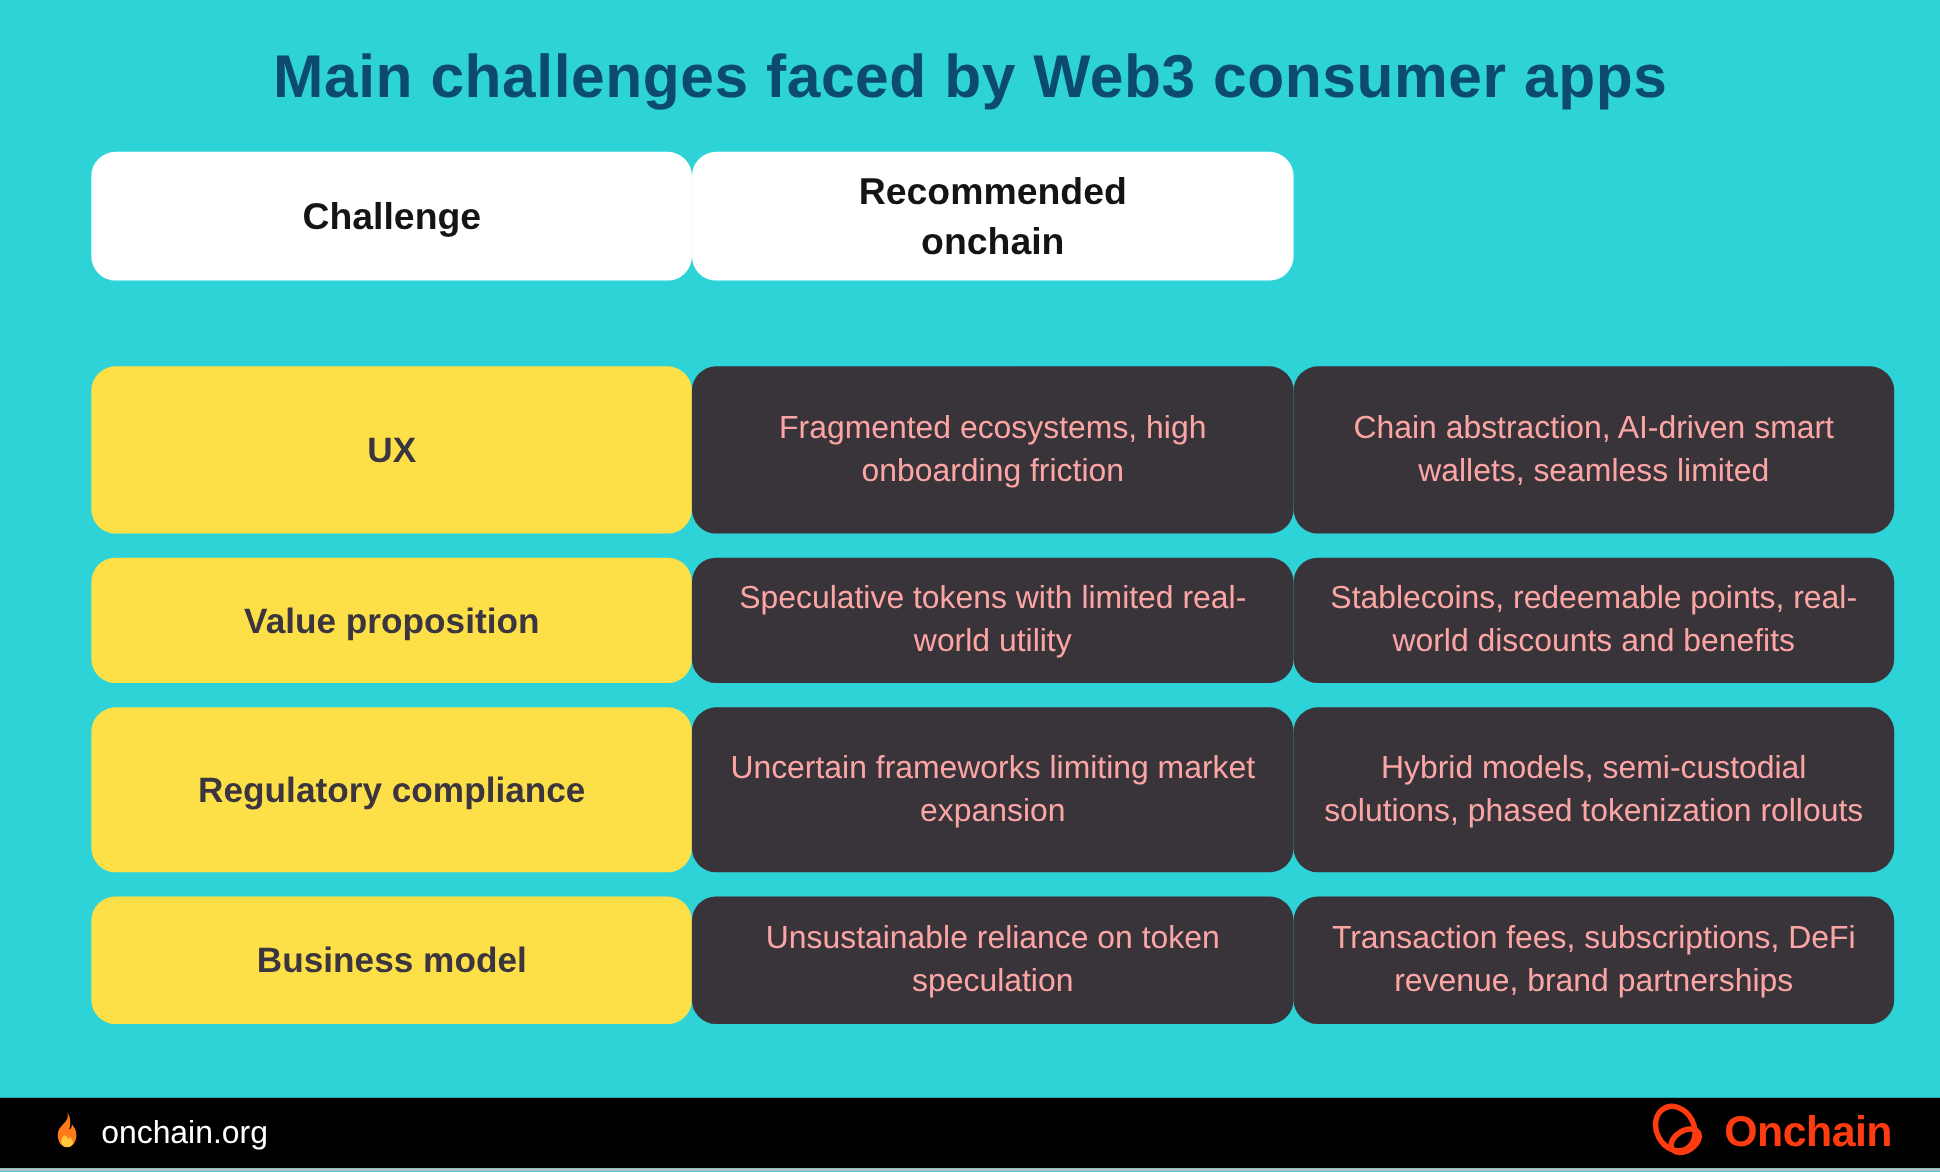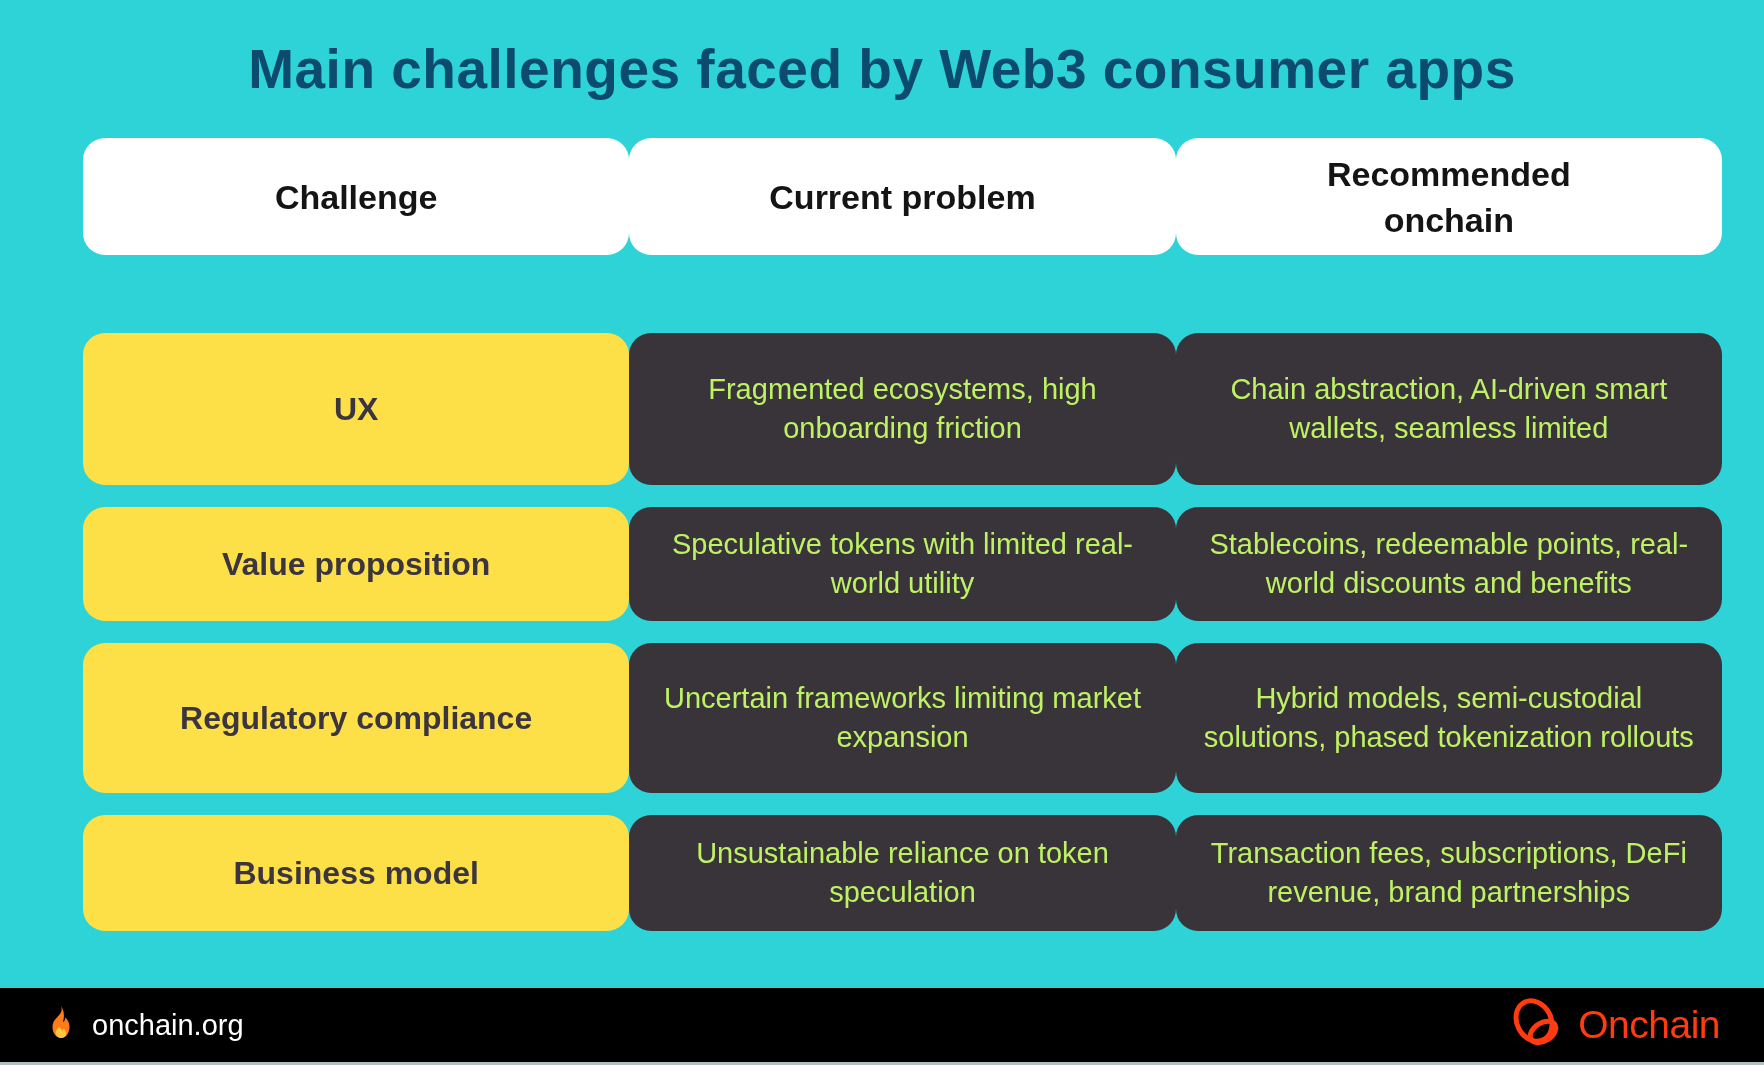--- a/index.html
+++ b/index.html
@@ -60,62 +60,59 @@
     display: block;
     color: #3B3540;
     font-size: 32px;
     line-height: 42px;
     font-weight: 700;
   }
   .dark-card { background: #393439; }
   .cell-text {
     display: block;
     max-width: 500px;
-    color: #bef264;
+    color: #fca5a5;
     font-size: 29px;
     line-height: 39px;
     font-weight: 400;
   }
   .footer-bar {
     position: absolute;
     left: 0; right: 0; bottom: 3px;
-    height: 74px;
+    height: 64px;
     background: #000000;
     display: flex;
     align-items: center;
     justify-content: space-between;
     padding: 0 44px 0 46px;
   }
   .footer-left { display: flex; align-items: center; gap: 16px; }
   .website-text { color: #FFFFFF; font-size: 29px; font-weight: 400; }
   .footer-right { display: flex; align-items: center; gap: 14px; }
   .brand-name {
     color: #FF3B0F;
     font-size: 39px;
-    font-weight: 400;
+    font-weight: 700;
     letter-spacing: -0.5px;
   }
   .bottom-strip {
     position: absolute;
     left: 0; right: 0; bottom: 0;
     height: 3px;
     background: #AFC2C2;
   }
 </style>
 </head>
 <body>
 
 <h1 class="page-title">Main challenges faced by Web3 consumer apps</h1>
 
 <div class="grid header-grid">
   <div class="card header-card">
     <span class="header-label">Challenge</span>
-  </div>
-  <div class="card header-card">
-    <span class="header-label">Current problem</span>
   </div>
   <div class="card header-card">
     <span class="header-label">Recommended onchain</span>
   </div>
 </div>
 
 <div class="grid body-grid">
 
   <div class="card challenge-card">
     <span class="challenge-label">UX</span>

